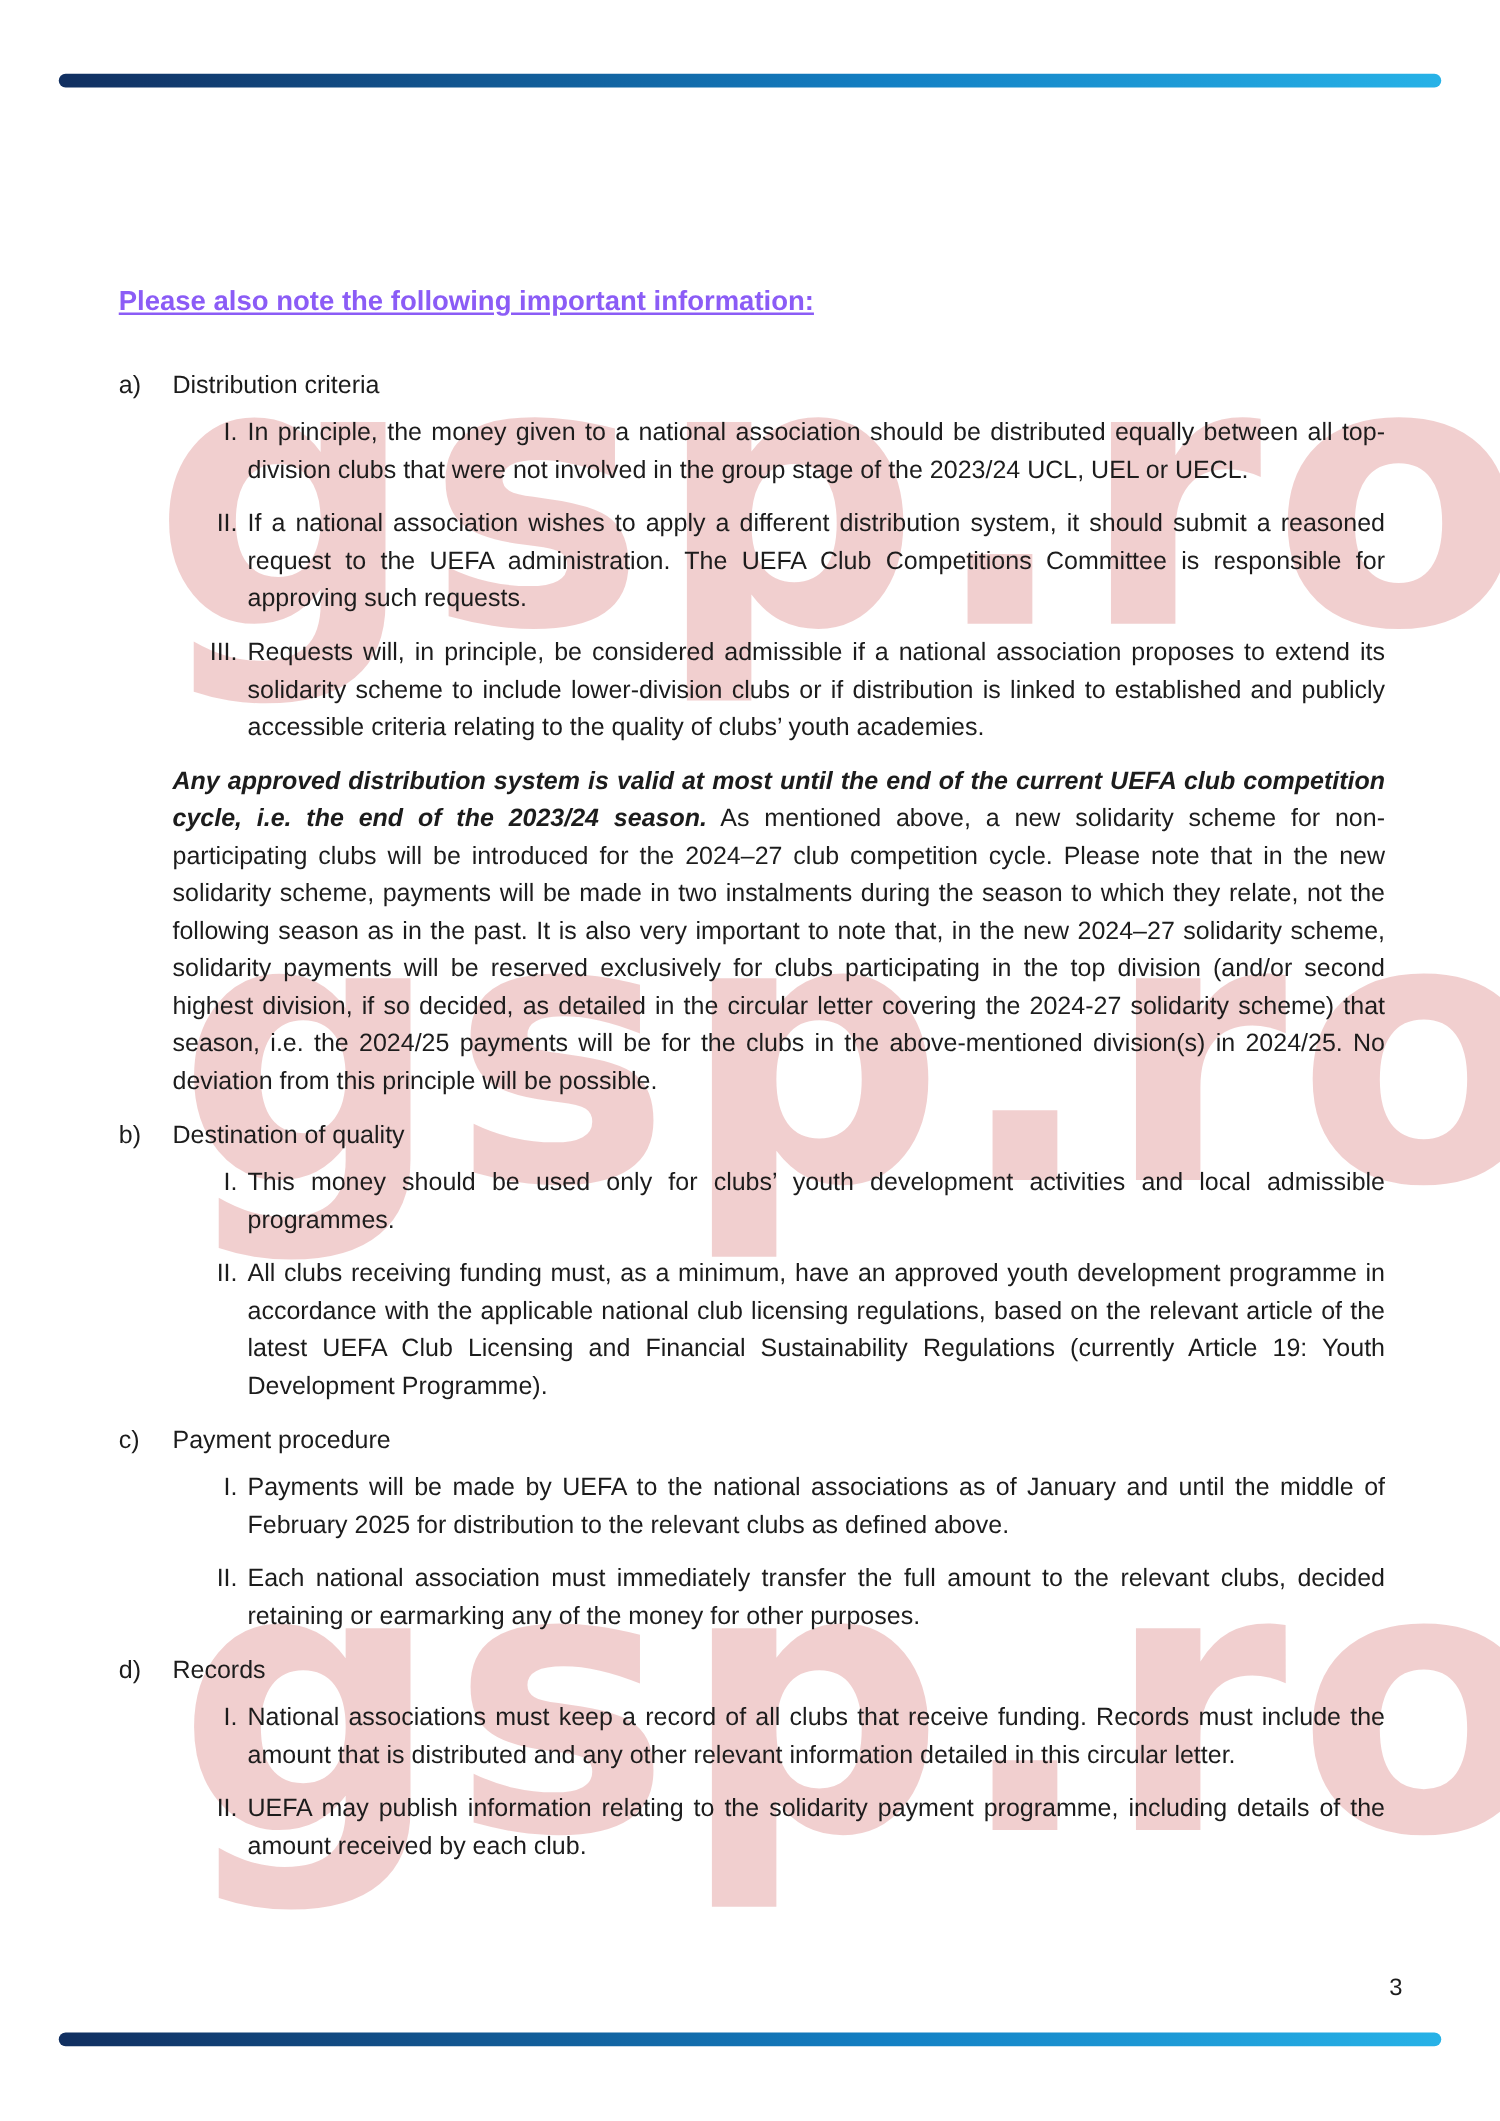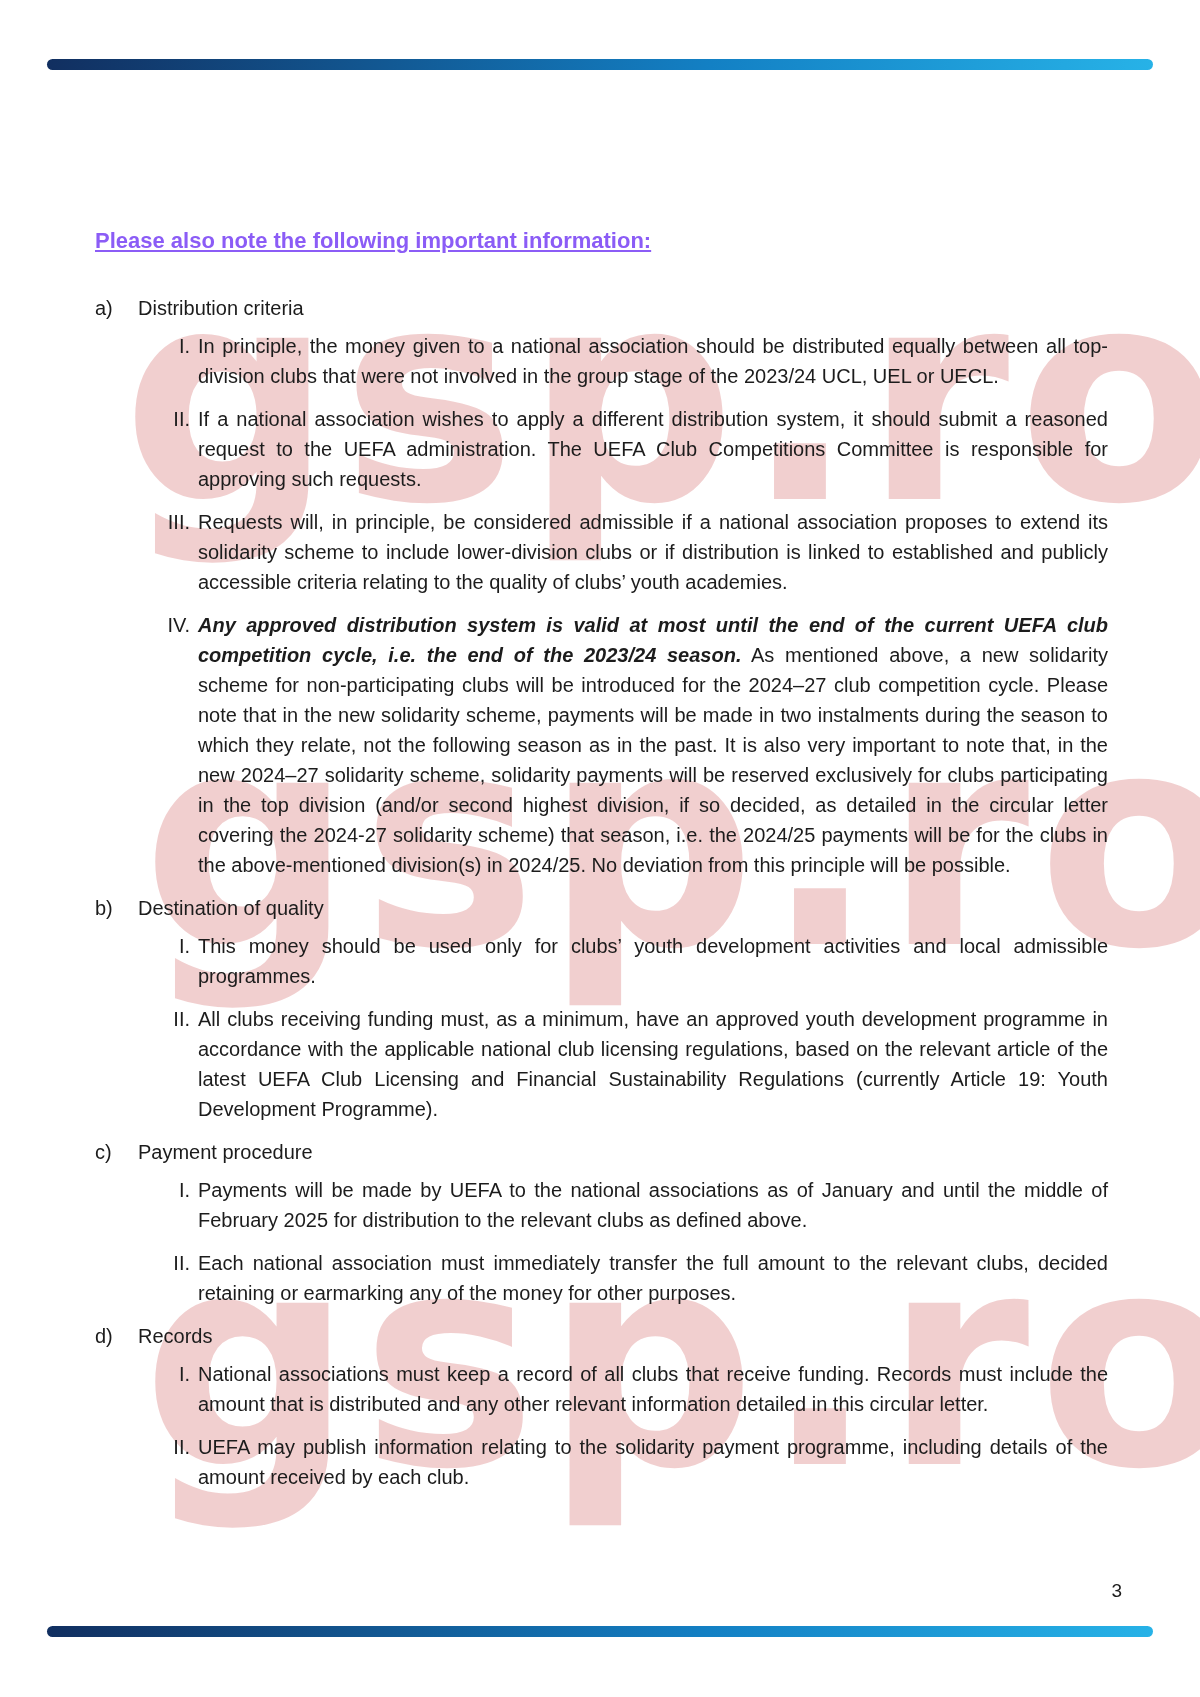--- a/index.html
+++ b/index.html
@@ -78,21 +78,20 @@
       </div>
       <div class="list-item">
         <span class="item-marker">II.</span>
         <span class="item-text">If a national association wishes to apply a different distribution system, it should submit a reasoned request to the UEFA administration. The UEFA Club Competitions Committee is responsible for approving such requests.</span>
       </div>
       <div class="list-item">
         <span class="item-marker">III.</span>
         <span class="item-text">Requests will, in principle, be considered admissible if a national association proposes to extend its solidarity scheme to include lower-division clubs or if distribution is linked to established and publicly accessible criteria relating to the quality of clubs’ youth academies.</span>
       </div>
       <div class="list-item">
-        <span class="item-marker">IV.</span>
         <span class="item-text"><span class="lead-bold">Any approved distribution system is valid at most until the end of the current UEFA club competition cycle, i.e. the end of the 2023/24 season.</span><span> As mentioned above, a new solidarity scheme for non-participating clubs will be introduced for the 2024–27 club competition cycle. Please note that in the new solidarity scheme, payments will be made in two instalments during the season to which they relate, not the following season as in the past. It is also very important to note that, in the new 2024–27 solidarity scheme, solidarity payments will be reserved exclusively for clubs participating in the top division (and/or second highest division, if so decided, as detailed in the circular letter covering the 2024-27 solidarity scheme) that season, i.e. the 2024/25 payments will be for the clubs in the above-mentioned division(s) in 2024/25. No deviation from this principle will be possible.</span></span>
       </div>
     </div>
 
     <div class="section">
       <div class="section-title">
         <span class="section-label">b)</span>
         <span class="section-name">Destination of quality</span>
       </div>
       <div class="list-item">

